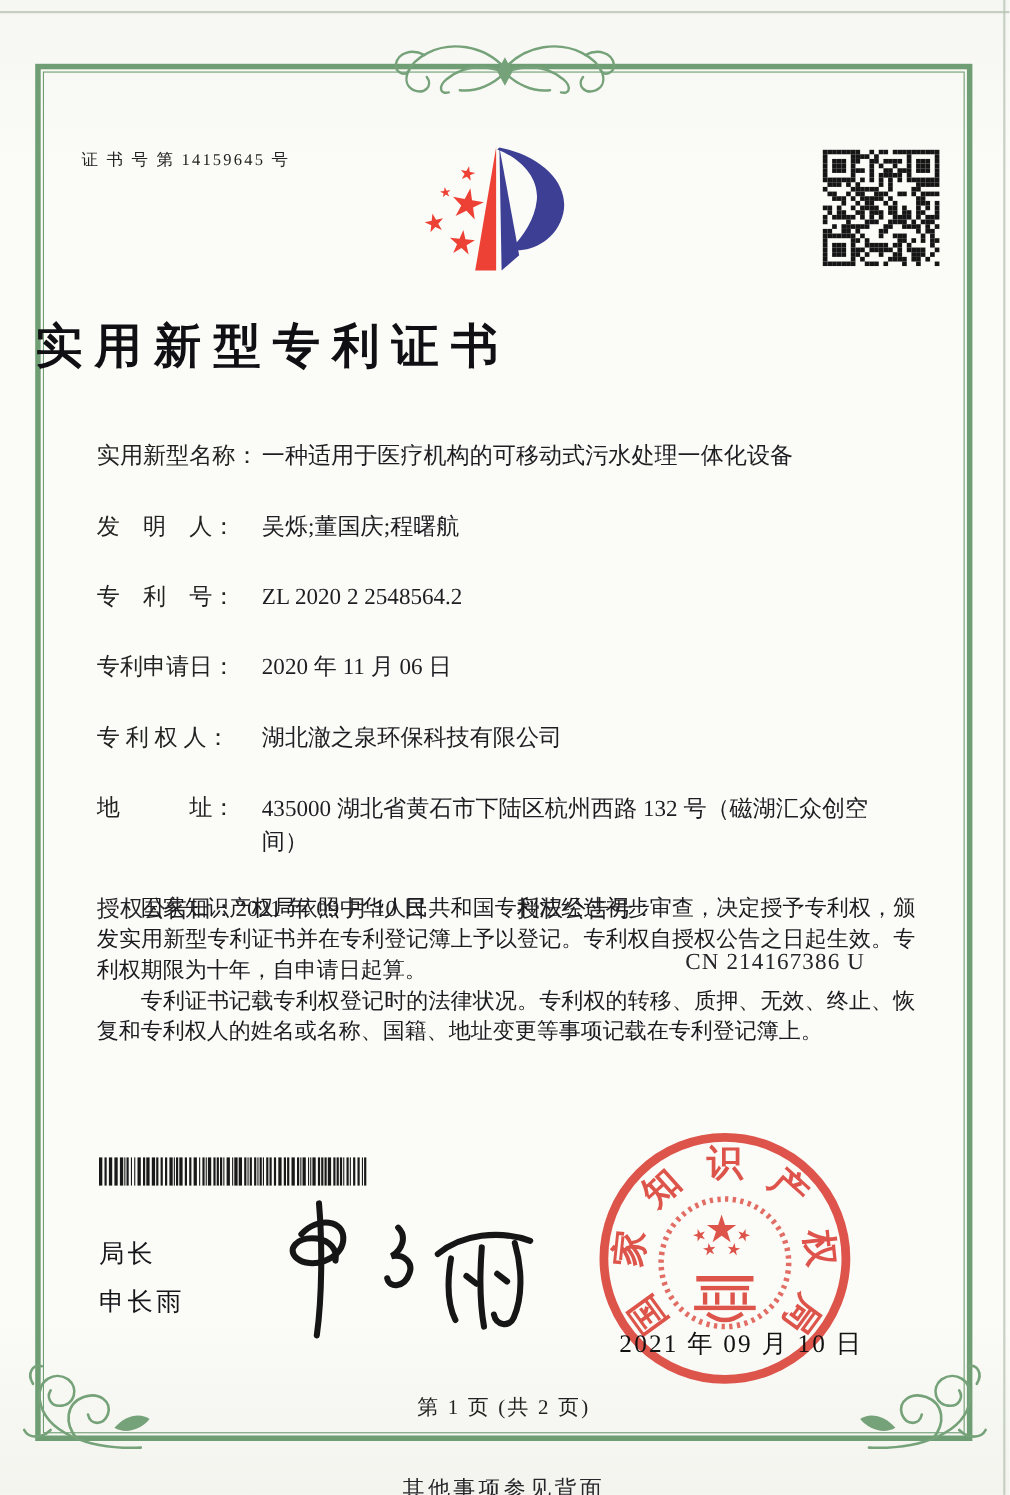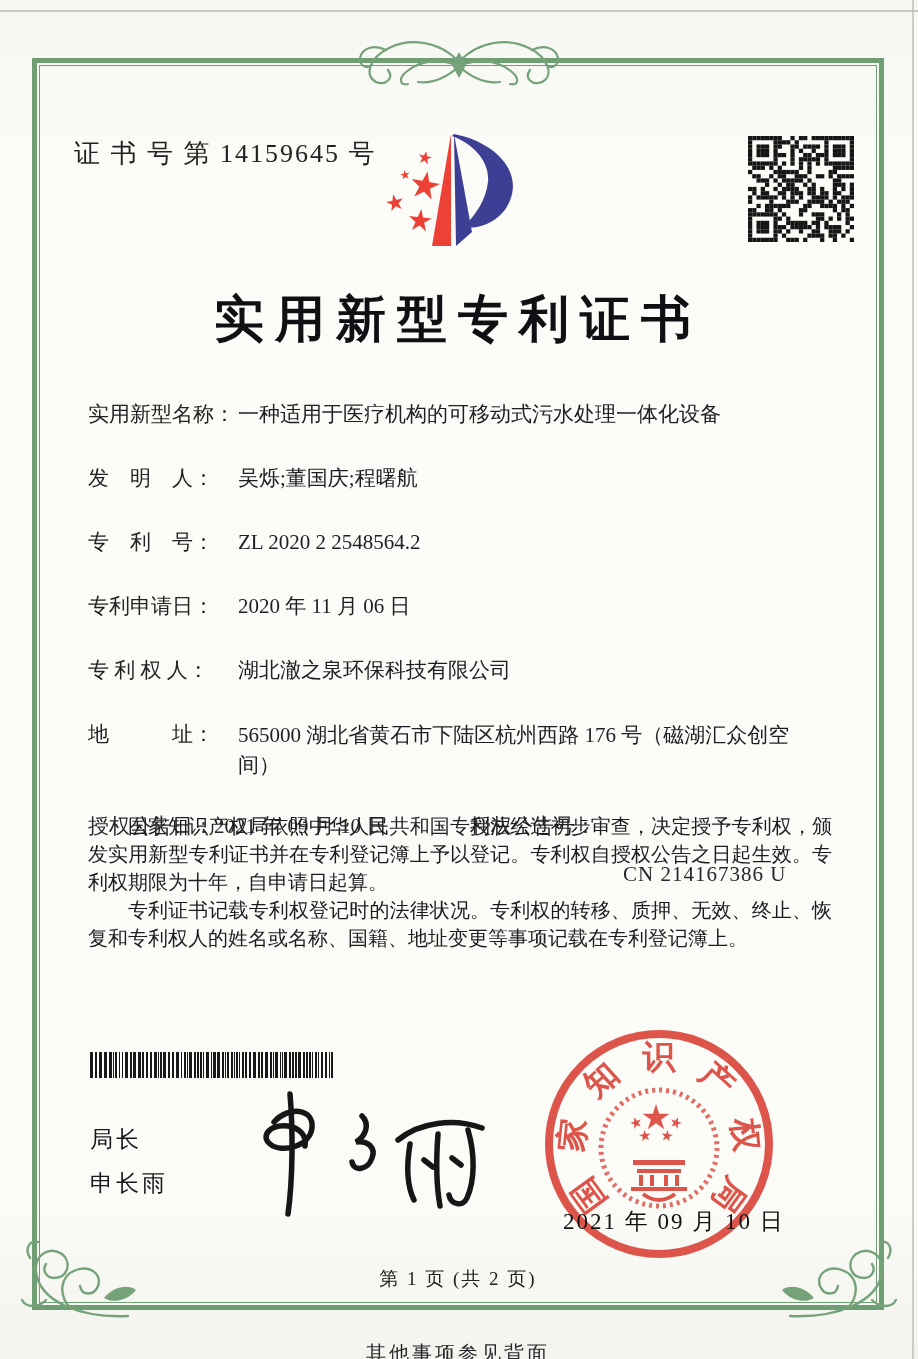--- a/index.html
+++ b/index.html
@@ -13,26 +13,26 @@
   .scan-right{position:absolute;top:0;left:912px;width:2px;height:100%;background:#bcc5b8;opacity:.8;}
   .frame{
     position:absolute;left:32px;top:58px;width:842px;height:1242px;
     border:5px solid #6f9d74;
   }
   .frame::after{
     content:"";position:absolute;left:2px;top:2px;right:2px;bottom:2px;
     border:1.5px solid #6f9d74;
   }
   .ornament{position:absolute;pointer-events:none;}
-  .cert-number{position:absolute;left:74px;top:136px;font-size:26px;letter-spacing:2px;color:#222;}
+  .cert-number{position:absolute;left:74px;top:136px;font-size:15px;letter-spacing:2px;color:#222;}
   .logo{position:absolute;left:378px;top:126px;width:150px;height:128px;}
   .qr{position:absolute;left:746px;top:136px;width:110px;height:106px;}
   .title{
-    position:absolute;left:32px;top:286px;width:852px;text-align:center;
-    font-size:50px;font-weight:700;letter-spacing:11px;color:#101014;
+    position:absolute;left:32px;top:286px;width:852px;text-align:left;
+    font-size:43px;font-weight:700;letter-spacing:11px;color:#101014;
   }
   .fields{position:absolute;left:88px;top:400px;width:748px;font-size:21px;line-height:28px;}
   .frow{display:flex;margin-bottom:36px;}
   .flabel{flex:none;width:150px;color:#222;}
   .fvalue{color:#1d1d22;}
   .frow.address{margin-bottom:14px;}
   .frow.address .fvalue{display:inline-block;width:560px;line-height:30px;}
   .grant-row{position:relative;margin-top:32px;height:28px;}
   .grant-row .l1{position:absolute;left:0;}
   .grant-row .v1{position:absolute;left:126px;}
@@ -483,21 +483,21 @@
     <div class="frow">
       <span class="flabel">专利申请日：</span>
       <span class="fvalue">2020 年 11 月 06 日</span>
     </div>
     <div class="frow">
       <span class="flabel">专 利 权 人：</span>
       <span class="fvalue">湖北澈之泉环保科技有限公司</span>
     </div>
     <div class="frow address">
       <span class="flabel">地　　　址：</span>
-      <span class="fvalue">565000 湖北省黄石市下陆区杭州西路 176 号（磁湖汇众创空间）</span>
+      <span class="fvalue">435000 湖北省黄石市下陆区杭州西路 132 号（磁湖汇众创空间）</span>
     </div>
     <div class="grant-row">
       <span class="l1">授权公告日：</span>
       <span class="v1">2021 年 09 月 10 日</span>
       <span class="l2">授权公告号：</span>
       <span class="v2">CN 214167386 U</span>
     </div>
   </div>
 
   <div class="paras">

